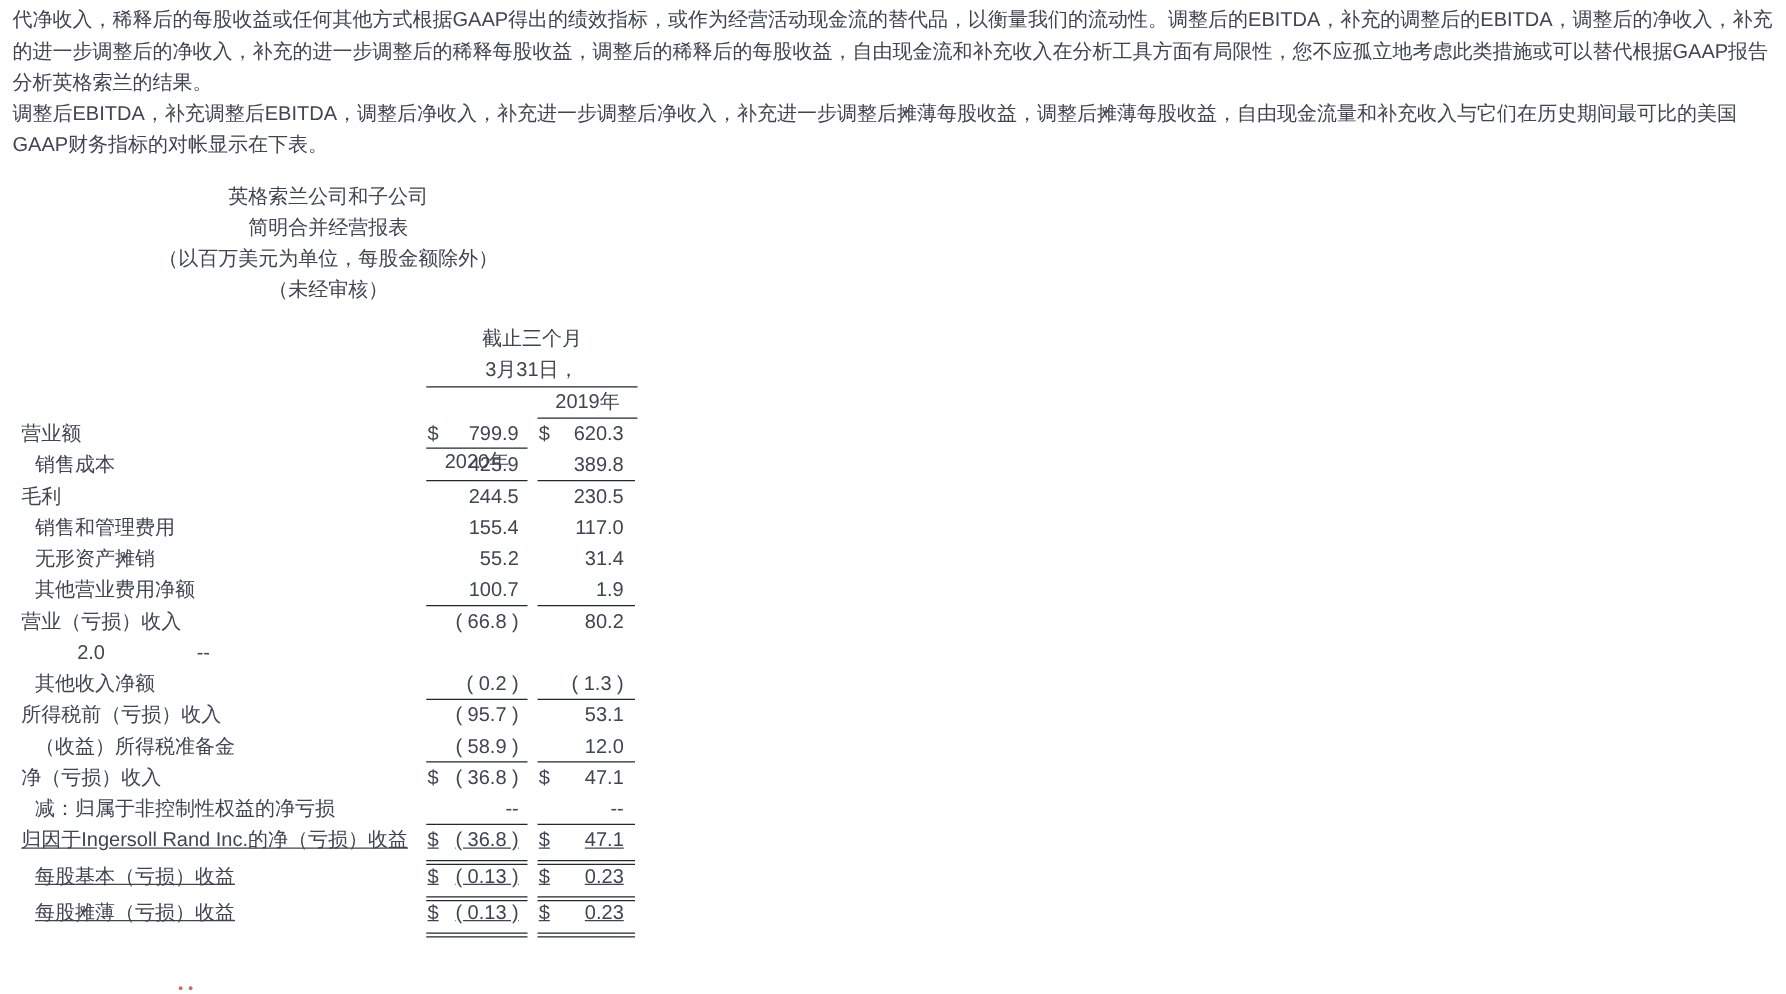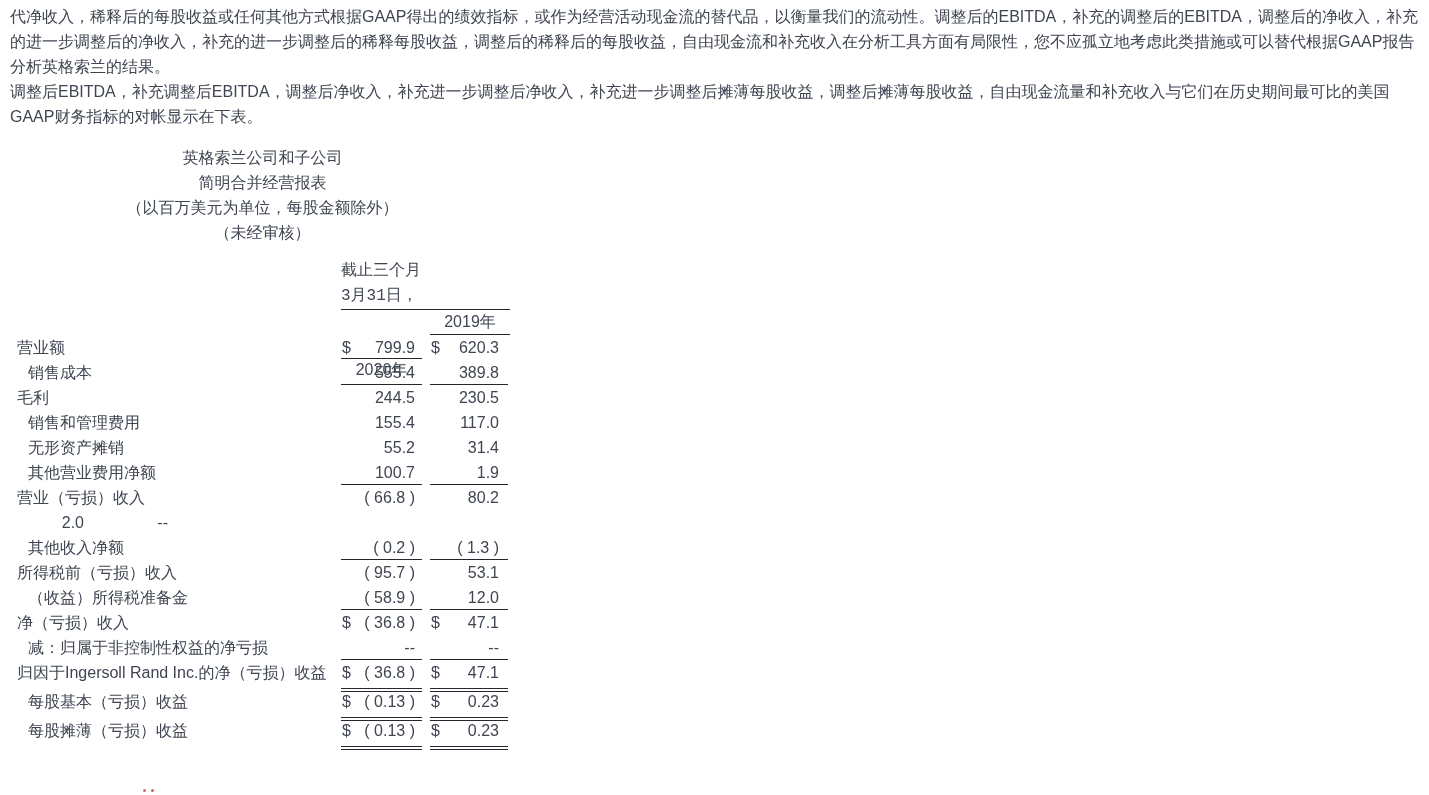--- a/index.html
+++ b/index.html
@@ -28,24 +28,23 @@
   .title-block{
     width:505px;
     margin-top:16px;
     text-align:center;
     line-height:25px;
   }
   .fin-table{width:507px;}
   .period-head{
     margin-left:331px;
     width:169px;
-    text-align:left;
+    text-align:center;
     line-height:25px;
     margin-top:14px;
-    font-family:Liberation Mono, monospace;
   }
   .years-row{
     display:flex;
     margin-left:331px;
     width:169px;
     border-top:1px solid var(--rule);
     height:26px;
     box-sizing:border-box;
   }
   .year{
@@ -56,21 +55,21 @@
   }
   .year1{width:81px;margin-top:48px;}
   .ygap{width:8px;}
   .year2{width:80px;}
   .row{
     display:flex;
     height:25px;
     line-height:25px;
     align-items:stretch;
   }
-  .row.dbl{height:29px;line-height:26px;}
+  .row.dbl{height:29px;line-height:26px;text-decoration:underline;}
   .label{
     flex:0 0 331px;
     box-sizing:border-box;
     padding-left:7px;
     white-space:nowrap;
     overflow:visible;
   }
   .row.indent .label{padding-left:18px;}
   .vg{
     display:flex;
@@ -133,21 +132,21 @@
     <div class="vg vg2">
       <span class="cur">$</span>
       <span class="val">620.3</span>
     </div>
   </div>
 
   <div class="row indent">
     <div class="label">销售成本</div>
     <div class="vg vg1 line-single">
       <span class="cur"></span>
-      <span class="val">555.4</span>
+      <span class="val">425.9</span>
     </div>
     <div class="vg vg2 line-single">
       <span class="cur"></span>
       <span class="val">389.8</span>
     </div>
   </div>
 
   <div class="row">
     <div class="label">毛利</div>
     <div class="vg vg1">

